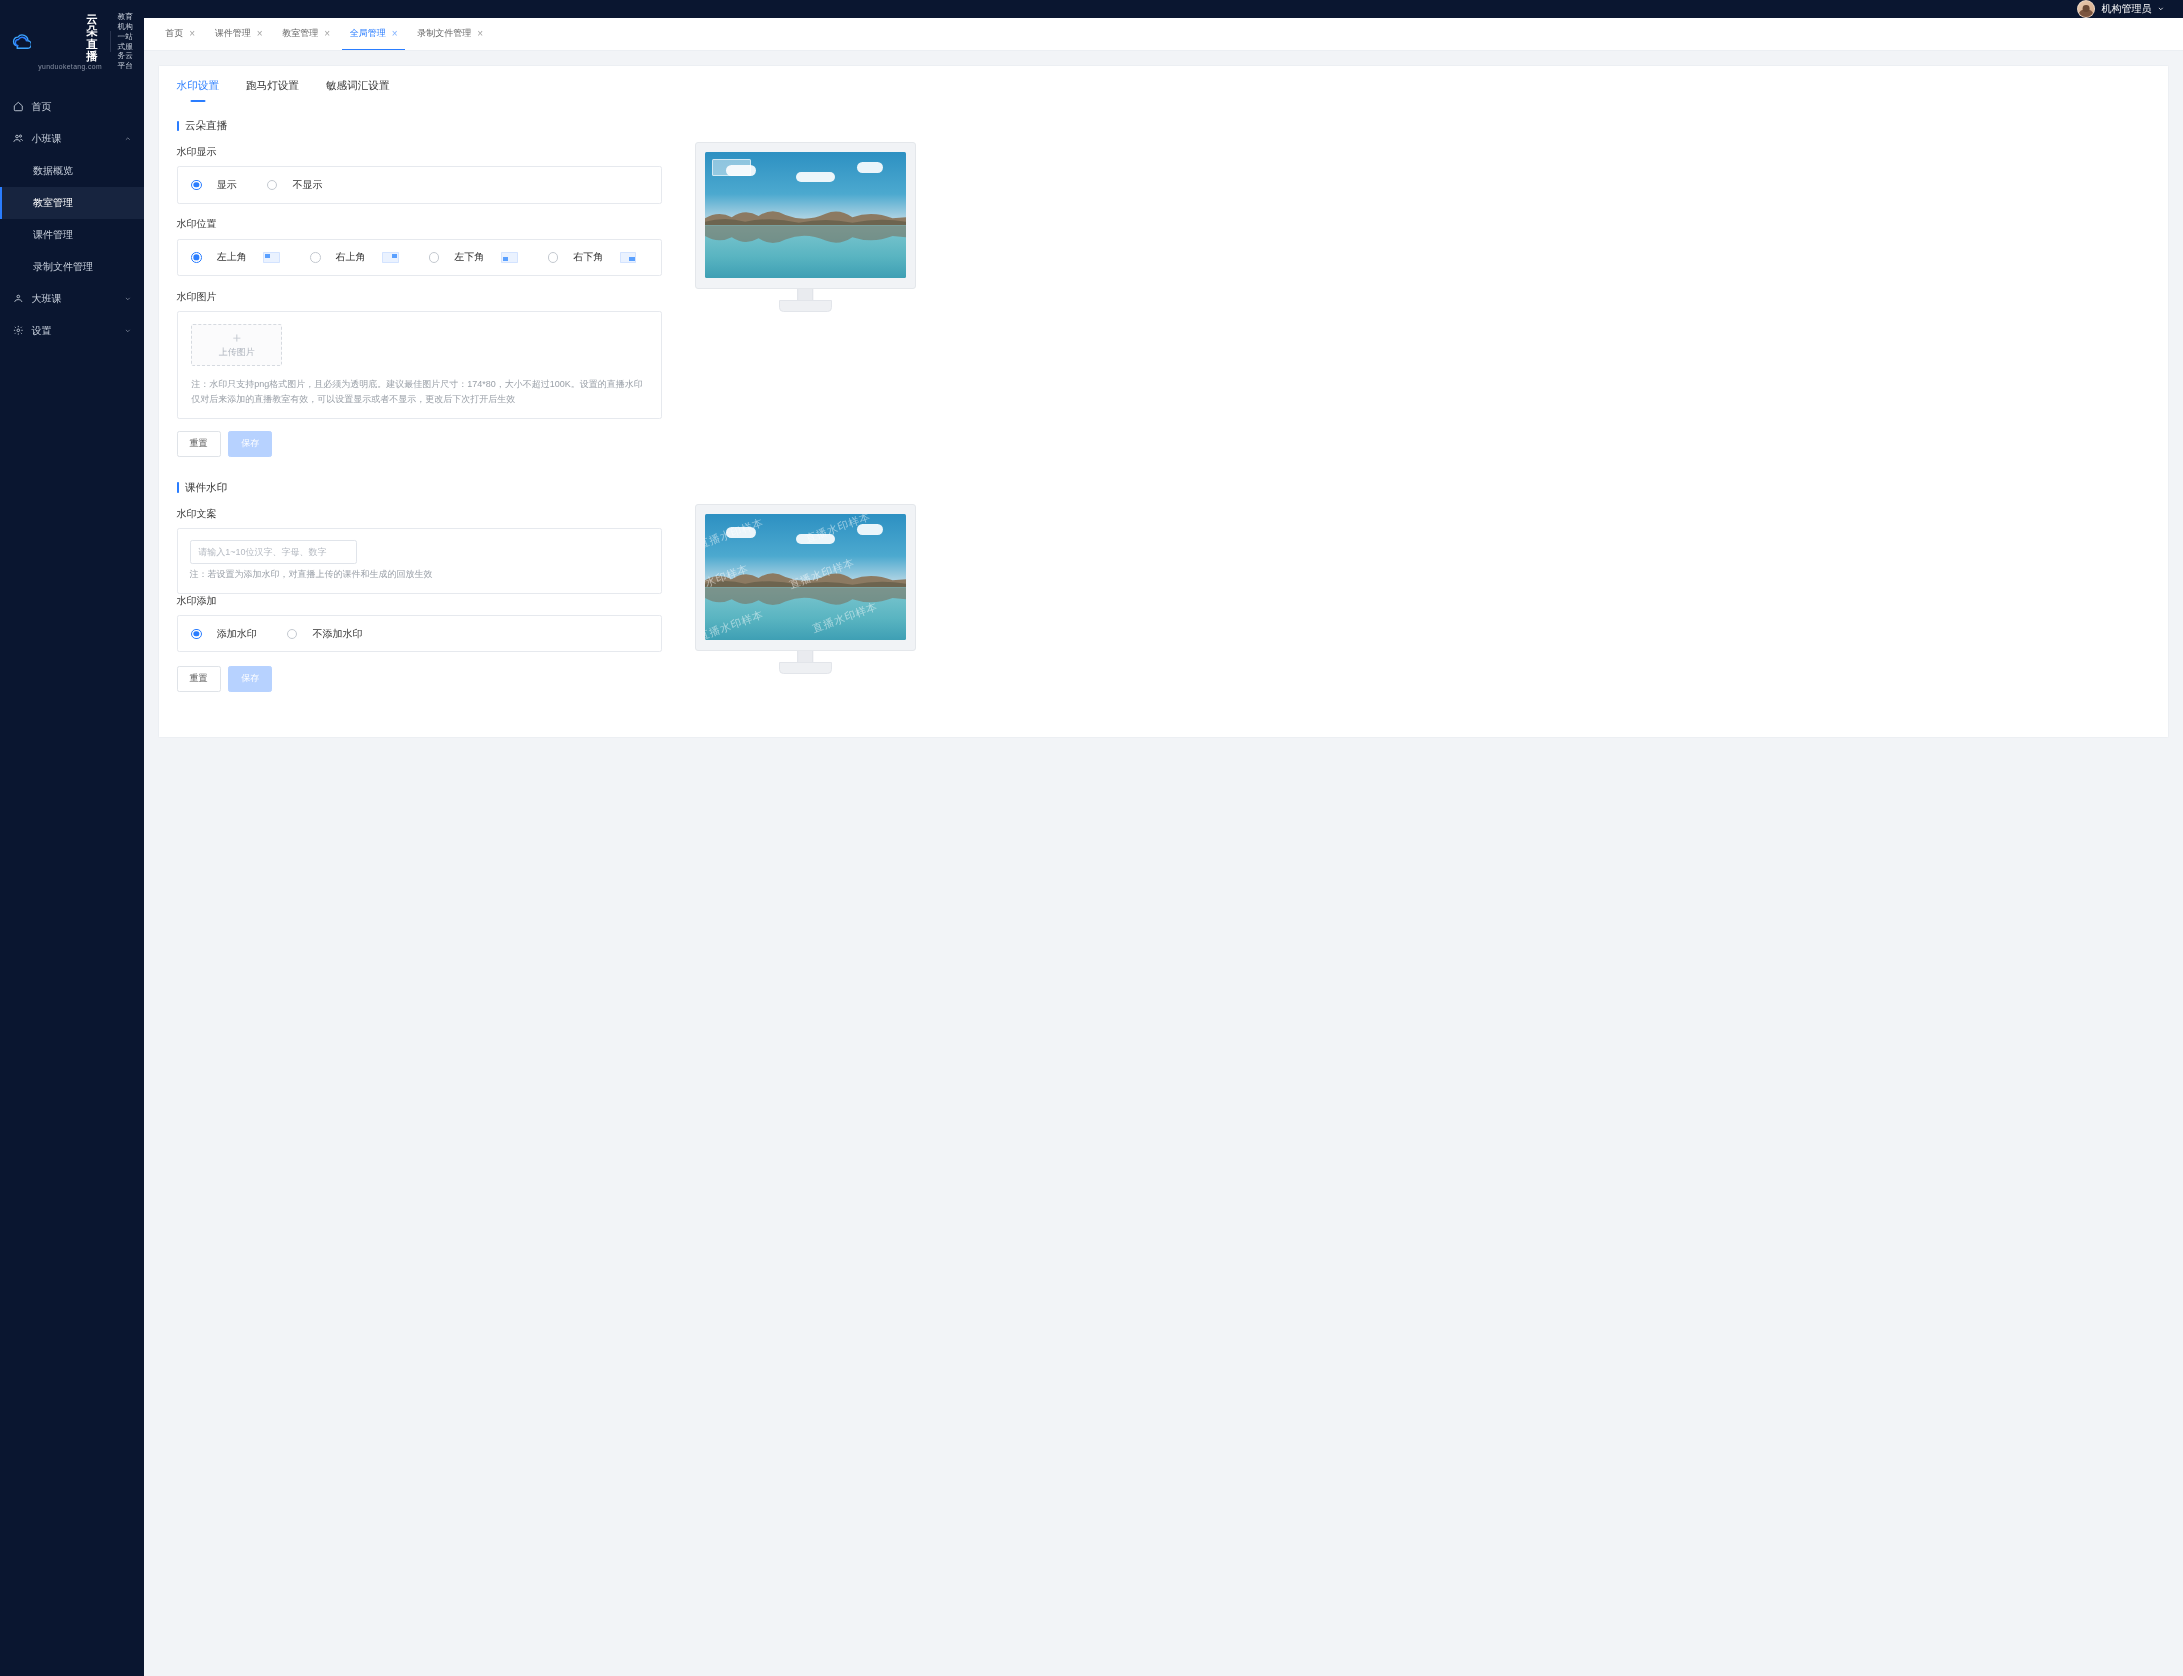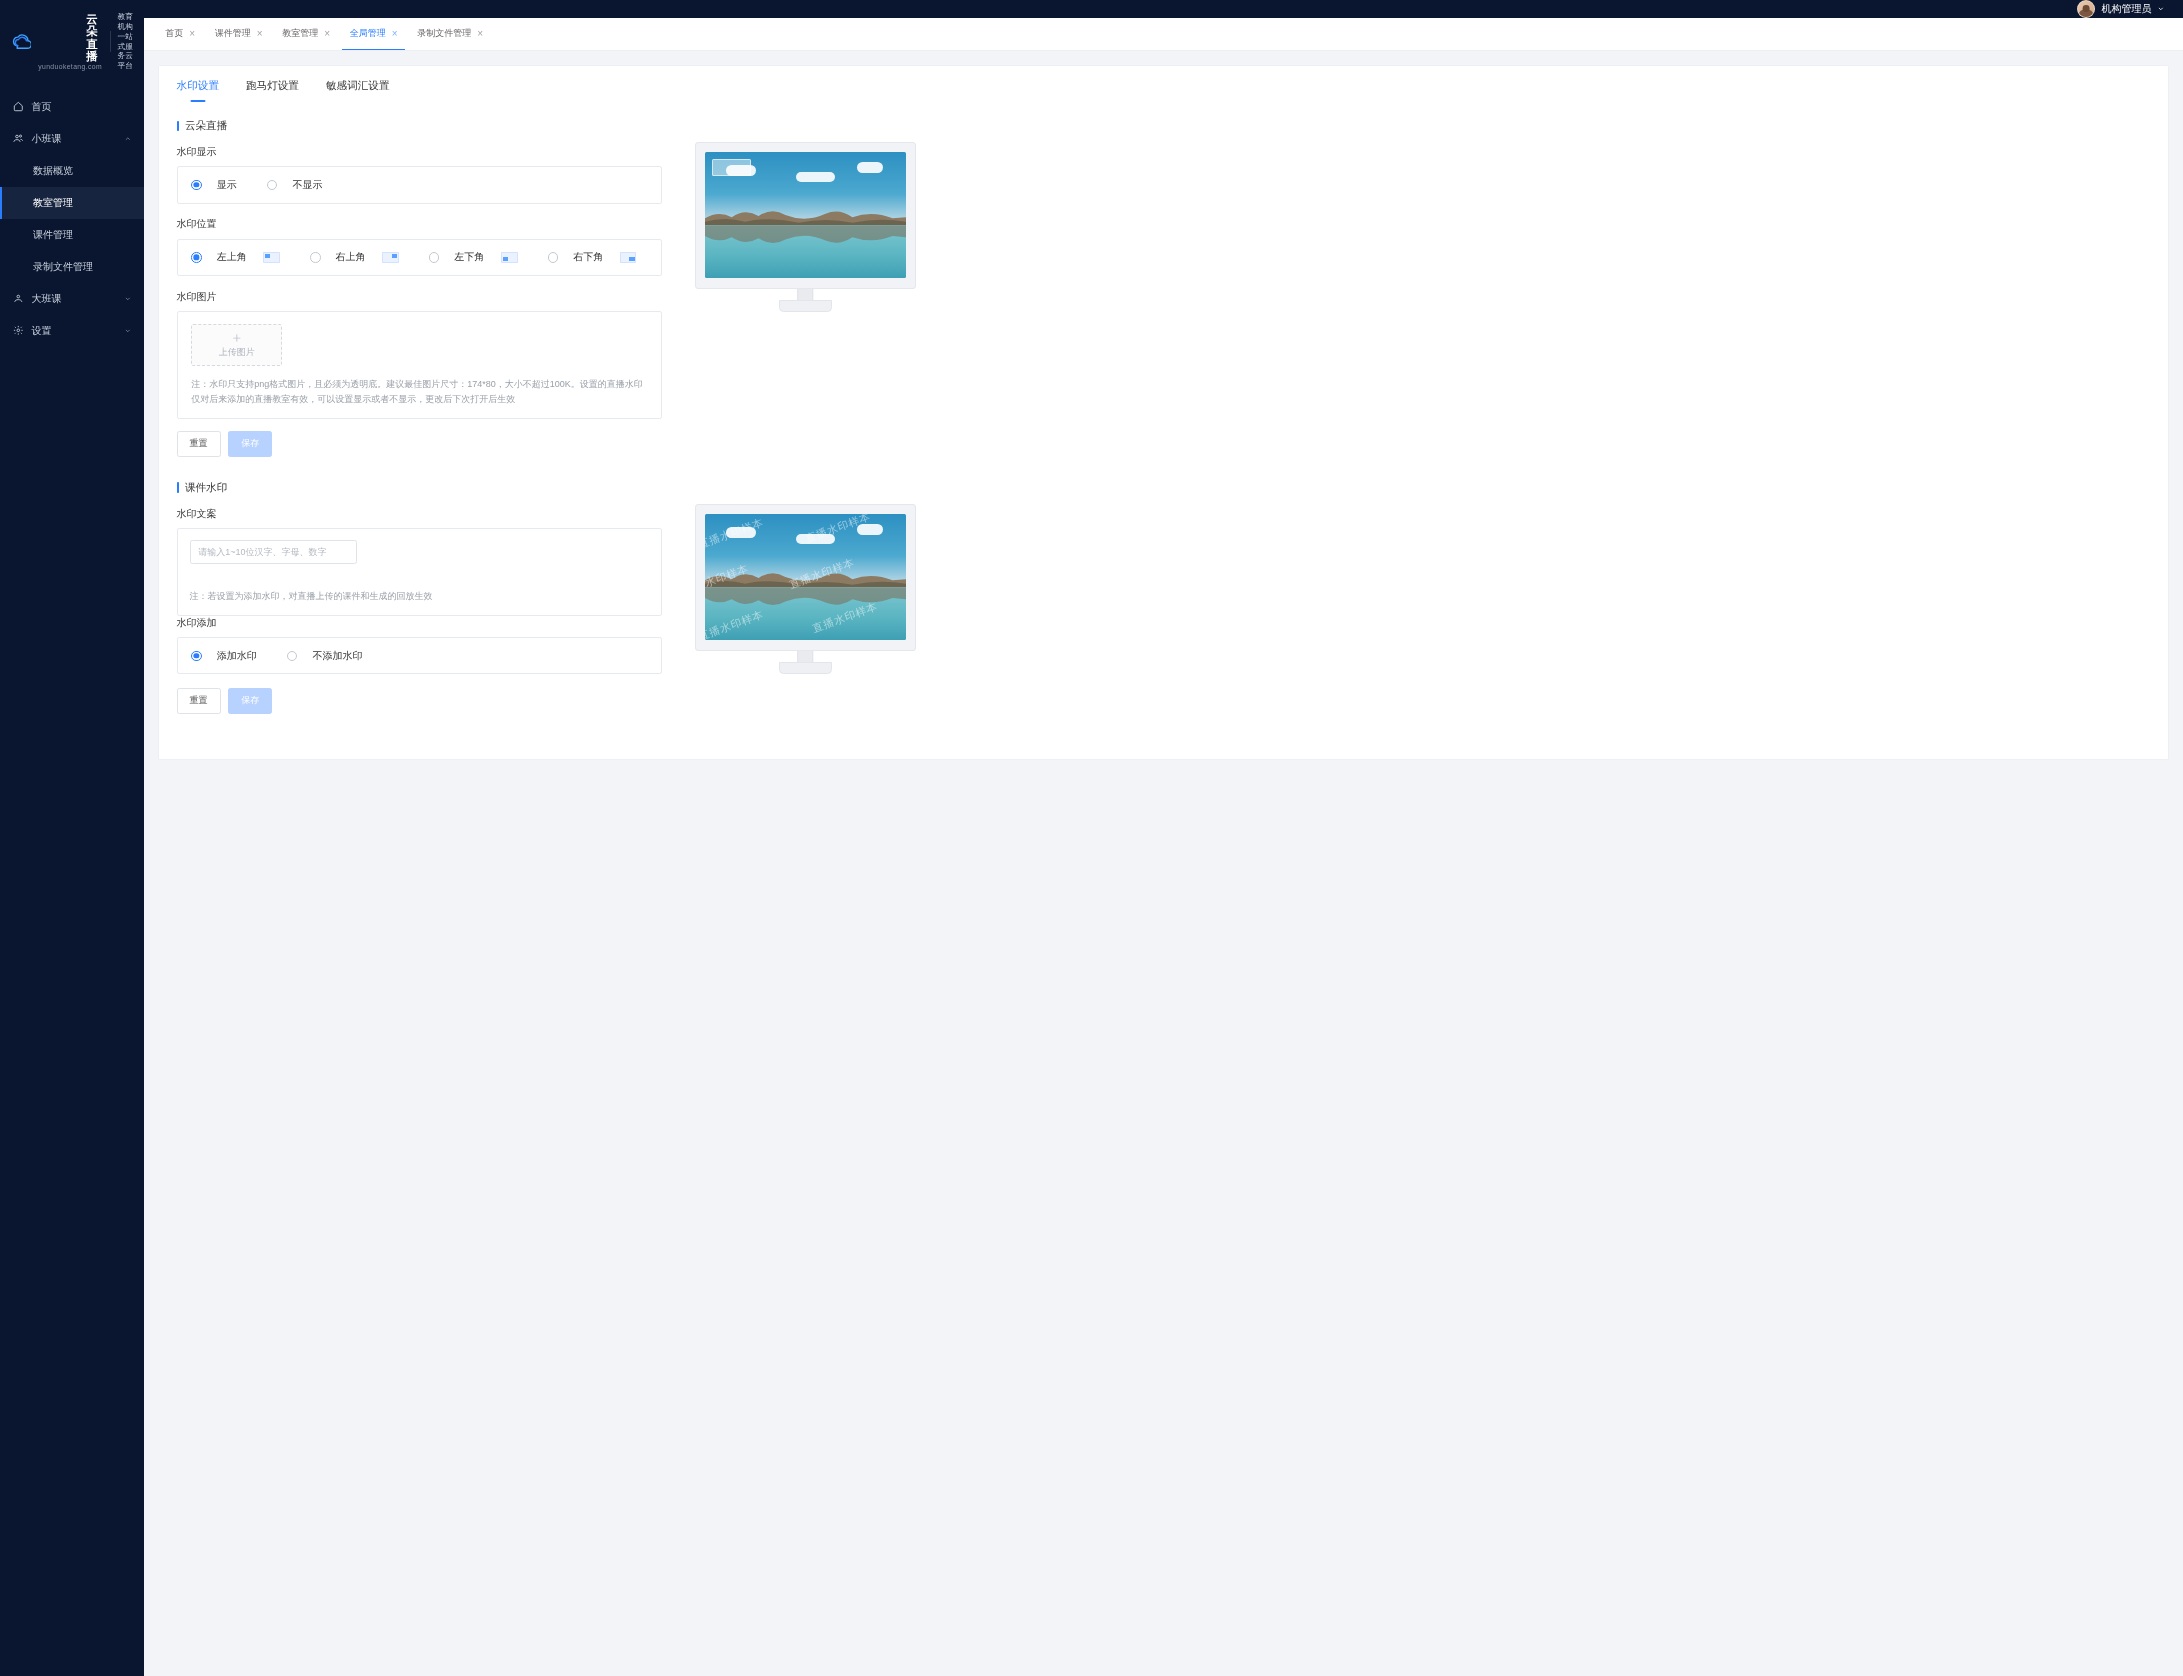--- a/index.html
+++ b/index.html
@@ -167,21 +167,21 @@
 .hint { font-size: 9px; color: #9aa0a8; line-height: 1.7; }
 
 .btn-row { display: flex; gap: 7.6px; margin-top: 3px; }
 .btn {
   padding: 5.3px 12px; font-size: 9px; border-radius: 2.3px; cursor: pointer; border: 0.8px solid transparent;
 }
 .btn.outline { background: #fff; border-color: #dfe3e8; color: #555; }
 .btn.primary-light { background: #b7d2ff; color: #fff; border-color: #b7d2ff; text-align: center; }
 
 .text-input {
-  width: 167px; padding: 6px 7.6px; border: 0.8px solid #e0e4ea; border-radius: 2.3px; font-size: 9px; color: #333; margin-bottom: 25px;
+  width: 167px; padding: 6px 7.6px; border: 0.8px solid #e0e4ea; border-radius: 2.3px; font-size: 9px; color: #333; margin-bottom: 3px;
 }
 .text-input::placeholder { color: #b4b9c1; }
 
 
 .monitor {
   width: 221px;
 }
 .monitor-frame {
   background: #f1f3f6; border: 0.8px solid #e4e7eb; padding: 9px 9px 10.6px; border-radius: 3px;
 }

